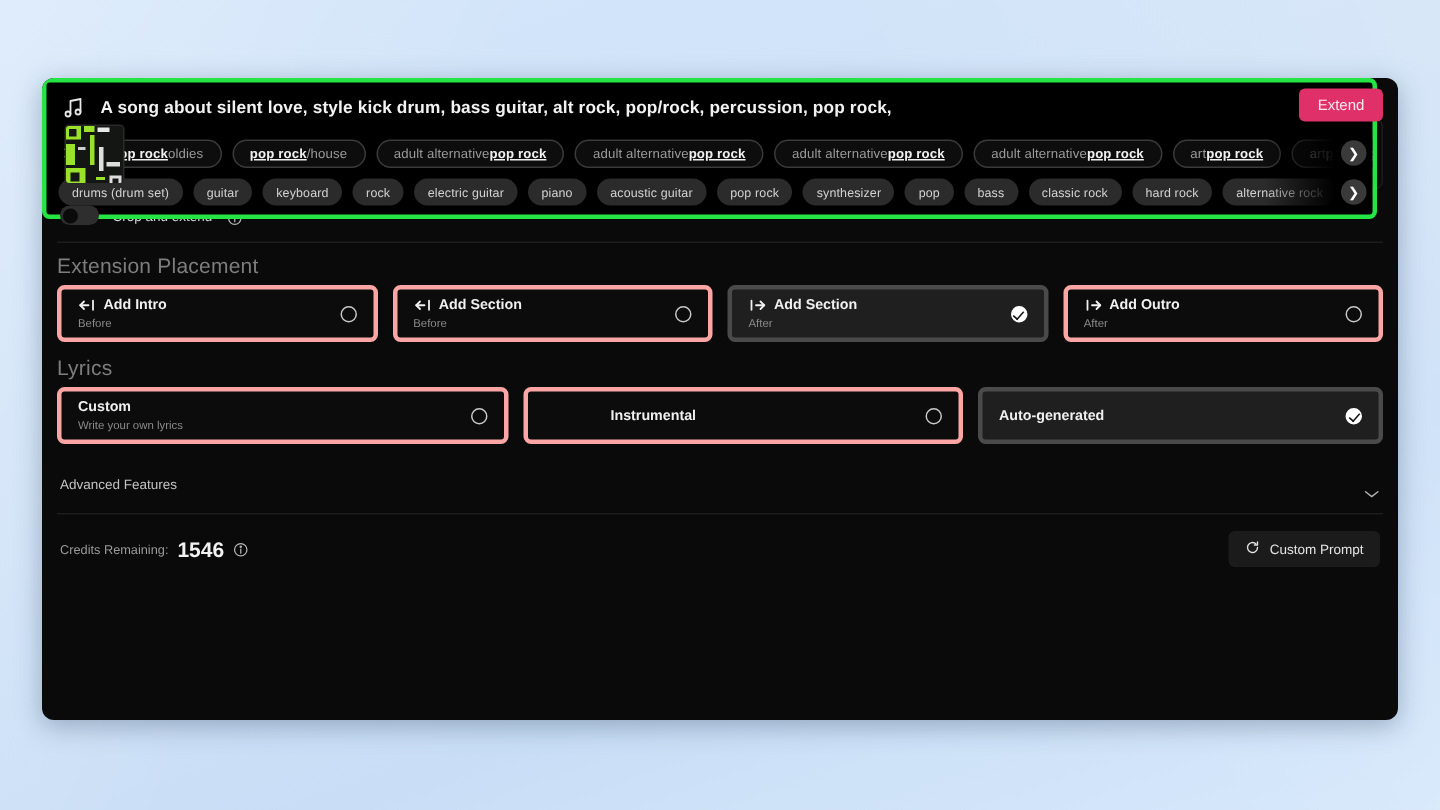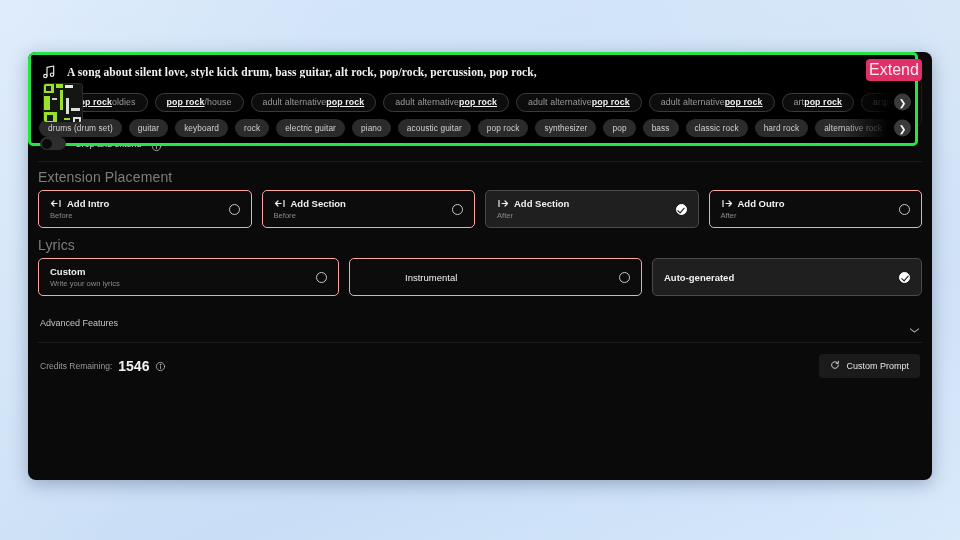--- a/index.html
+++ b/index.html
@@ -44,21 +44,20 @@
     overflow: hidden;
   }
 
   
   .prompt-row {
     display: flex;
     align-items: center;
     height: 34px;
     padding: 0 8px 0 10px;
     gap: 10px;
-    font-family: Liberation Serif, serif;
   }
   .prompt-icon {
     width: 16px; height: 16px;
     flex: 0 0 16px;
     color: #e8e8e8;
   }
   .prompt-text {
     flex: 1;
     font-size: 11.5px;
     font-weight: bold;
@@ -151,21 +150,21 @@
     z-index: 2;
   }
 
   .extend-btn {
     position: absolute;
     right: 10px; top: 7px;
     width: 56px; height: 22px;
     background: #e0306a;
     color: #ffe9f0;
     border-radius: 4px;
-    font-size: 16px;
+    font-size: 10px;
     display: flex; align-items: center; justify-content: center;
     z-index: 5;
   }
 
   
   .sec-label {
     font-size: 14px;
     color: #7d7d7d;
     letter-spacing: 0.15px;
   }
@@ -246,21 +245,21 @@
   
   .group { padding: 7px 10px 0 10px; }
   .group .sec-label { display: block; margin-bottom: 5px; }
   .cards {
     display: flex;
     gap: 10px;
   }
   .card {
     flex: 1 1 0;
     height: 38px;
-    border: 1px solid #fca5a5;
+    border: 3px solid #fca5a5;
     border-radius: 5px;
     background: #0c0c0c;
     display: flex;
     align-items: center;
     justify-content: space-between;
     padding: 0 11px;
   }
   .card.selected {
     background: #1f1f1f;
     border-color: #4a4a4a;
@@ -578,21 +577,21 @@
           <span class="card-title">
             <span>Custom</span>
           </span>
           <span class="card-sub">Write your own lyrics</span>
         </span>
         <span class="radio"></span>
       </div>
 
       <div class="card">
         <span class="card-texts">
-          <span class="card-title" style="font-weight:normal;padding-left:44px;">
+          <span class="card-title" style="font-weight:bold;padding-left:44px;">
             <span>Instrumental</span>
           </span>
         </span>
         <span class="radio"></span>
       </div>
 
       <div class="card selected">
         <span class="card-texts">
           <span class="card-title">
             <span>Auto-generated</span>

